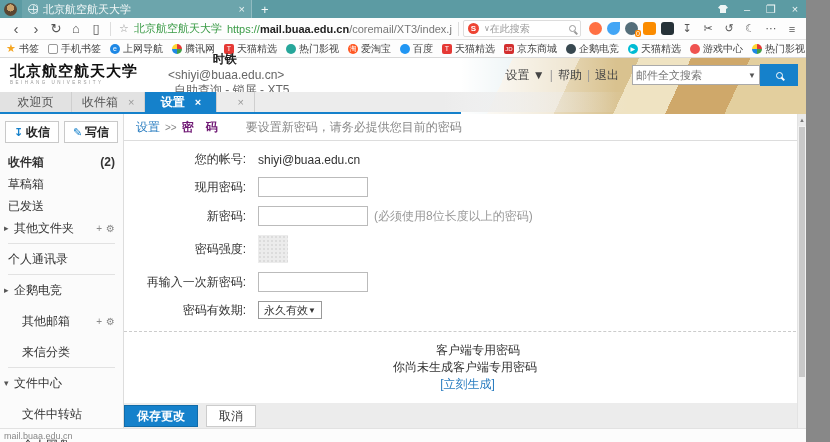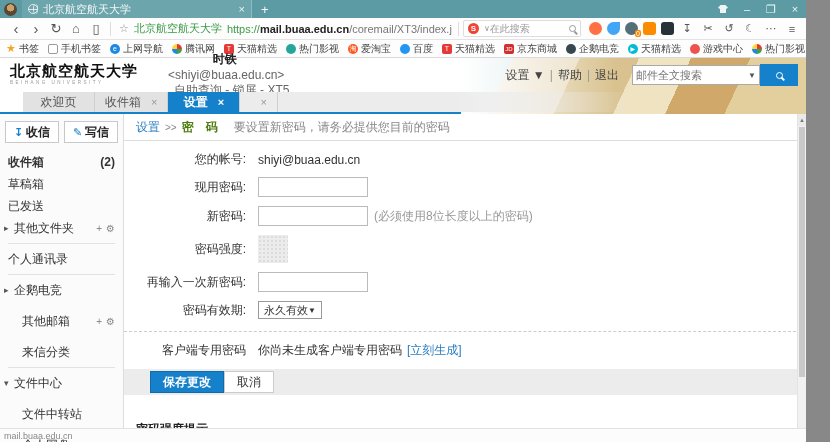--- a/index.html
+++ b/index.html
@@ -69,21 +69,21 @@
   .hsep{color:#999;}
   .msearch{display:flex;align-items:center;border:1px solid #aaa;background:#fff;height:20px;width:128px;padding:0 3px;margin-left:8px;}
   .msearch input{border:0;outline:0;flex:1;width:90px;font-size:11px;color:#333;background:transparent;}
   .msearch .dd{font-size:8px;color:#555;}
   .mbtn{width:38px;height:22px;background:var(--accent);display:flex;align-items:center;justify-content:center;}
   .mbtn .mag{border-color:#fff;}
   .mbtn .mag::after{background:#fff;}
 
   
   .mailtabs{height:20px;position:relative;z-index:1;display:flex;align-items:flex-end;
-    background:linear-gradient(90deg,#ececec 0 55%,rgba(236,236,236,0) 78%);margin-left:23px;}
+    background:linear-gradient(90deg,#ececec 0 55%,rgba(236,236,236,0) 78%);}
   .mtab{height:20px;display:flex;align-items:center;justify-content:center;padding:0 10px;background:#e2e2e2;border-right:1px solid #cfcfcf;color:#555;min-width:72px;}
   .mtab .x{margin-left:10px;color:#999;font-size:11px;}
   .mtab.active{background:var(--accent);color:#fff;font-weight:bold;}
   .mtab.active .x{color:#fff;}
   .mtab.ghost{min-width:24px;background:#ececec;color:#bbb;}
   .blueline{height:2px;background:var(--accent);}
 
   
   .mailbody{display:flex;height:314px;}
   .sidebar{width:124px;flex:none;background:#fbfbfb;border-right:1px solid #ddd;padding-top:7px;font-size:12px;}
@@ -96,36 +96,36 @@
   .srow .lbl{flex:1;}
   .srow .cnt{font-weight:bold;}
   .srow .act{color:#888;font-size:10px;margin-left:4px;}
   .srow.bold .lbl{font-weight:bold;}
   .sdiv{height:1px;background:#e2e2e2;margin:4px 8px;}
 
   .main{flex:1;position:relative;overflow:hidden;background:#fff;}
   .crumb{display:flex;align-items:center;height:26px;padding:0 12px;white-space:nowrap;}
   .crumb .root{color:var(--link);}
   .crumb .sep2{color:#888;margin:0 5px;font-size:10px;}
-  .crumb .page{font-weight:bold;color:#4d7c0f;margin-right:16px;}
+  .crumb .page{font-weight:bold;color:#701a75;margin-right:28px;}
   .crumb .hint{color:#888;}
   .cdiv{height:1px;background:#ddd;}
 
   .form{padding-top:10px;}
   .frow{display:flex;align-items:center;margin-bottom:9px;}
   .flabel{width:122px;text-align:right;color:#333;flex:none;margin-right:12px;}
   .finput{width:110px;height:20px;border:1px solid #bbb;background:#fff;outline:none;padding:0 3px;font-size:12px;}
   .fnote{color:#999;margin-left:6px;}
   .strength{width:30px;height:28px;background:#ececec;background-image:radial-gradient(#dcdcdc 1px,transparent 1px);background-size:4px 4px;}
   .fselect{border:1px solid #999;height:18px;display:inline-flex;align-items:center;padding:0 5px;font-size:11px;background:#fff;}
   .fselect .dd{font-size:8px;}
   .dashdiv{border-top:1px dashed #ccc;margin:12px 0 10px;}
-  .clientrow{display:flex;align-items:center;margin-bottom:10px;}
+  .clientrow{display:flex;align-items:center;margin-bottom:10px;flex-direction:column;}
   .genlink{color:var(--link);margin-left:5px;}
-  .btnbar{background:#ececec;height:26px;display:flex;align-items:center;padding:0 26px;}
+  .btnbar{background:#ececec;height:26px;display:flex;align-items:center;padding:0 0;gap:8px;}
   .savebtn{background:var(--accent);color:#fff;font-weight:bold;border:1px solid #116ba8;height:22px;padding:0 12px;font-size:12px;}
   .cancelbtn{background:#fff;color:#333;border:1px solid #ccc;height:22px;padding:0 12px;font-size:12px;}
   .tips{padding:26px 12px 0;}
   .tipstitle{font-weight:bold;color:#222;}
 
   
   .vscroll{position:absolute;right:0;top:0;bottom:0;width:9px;background:#f1f1f1;border-left:1px solid #e3e3e3;}
   .varrow{height:12px;text-align:center;font-size:6px;color:#777;line-height:12px;background:#eaeaea;}
   .vthumb{position:absolute;top:13px;left:1px;right:1px;height:250px;background:#c9c9c9;}
 

